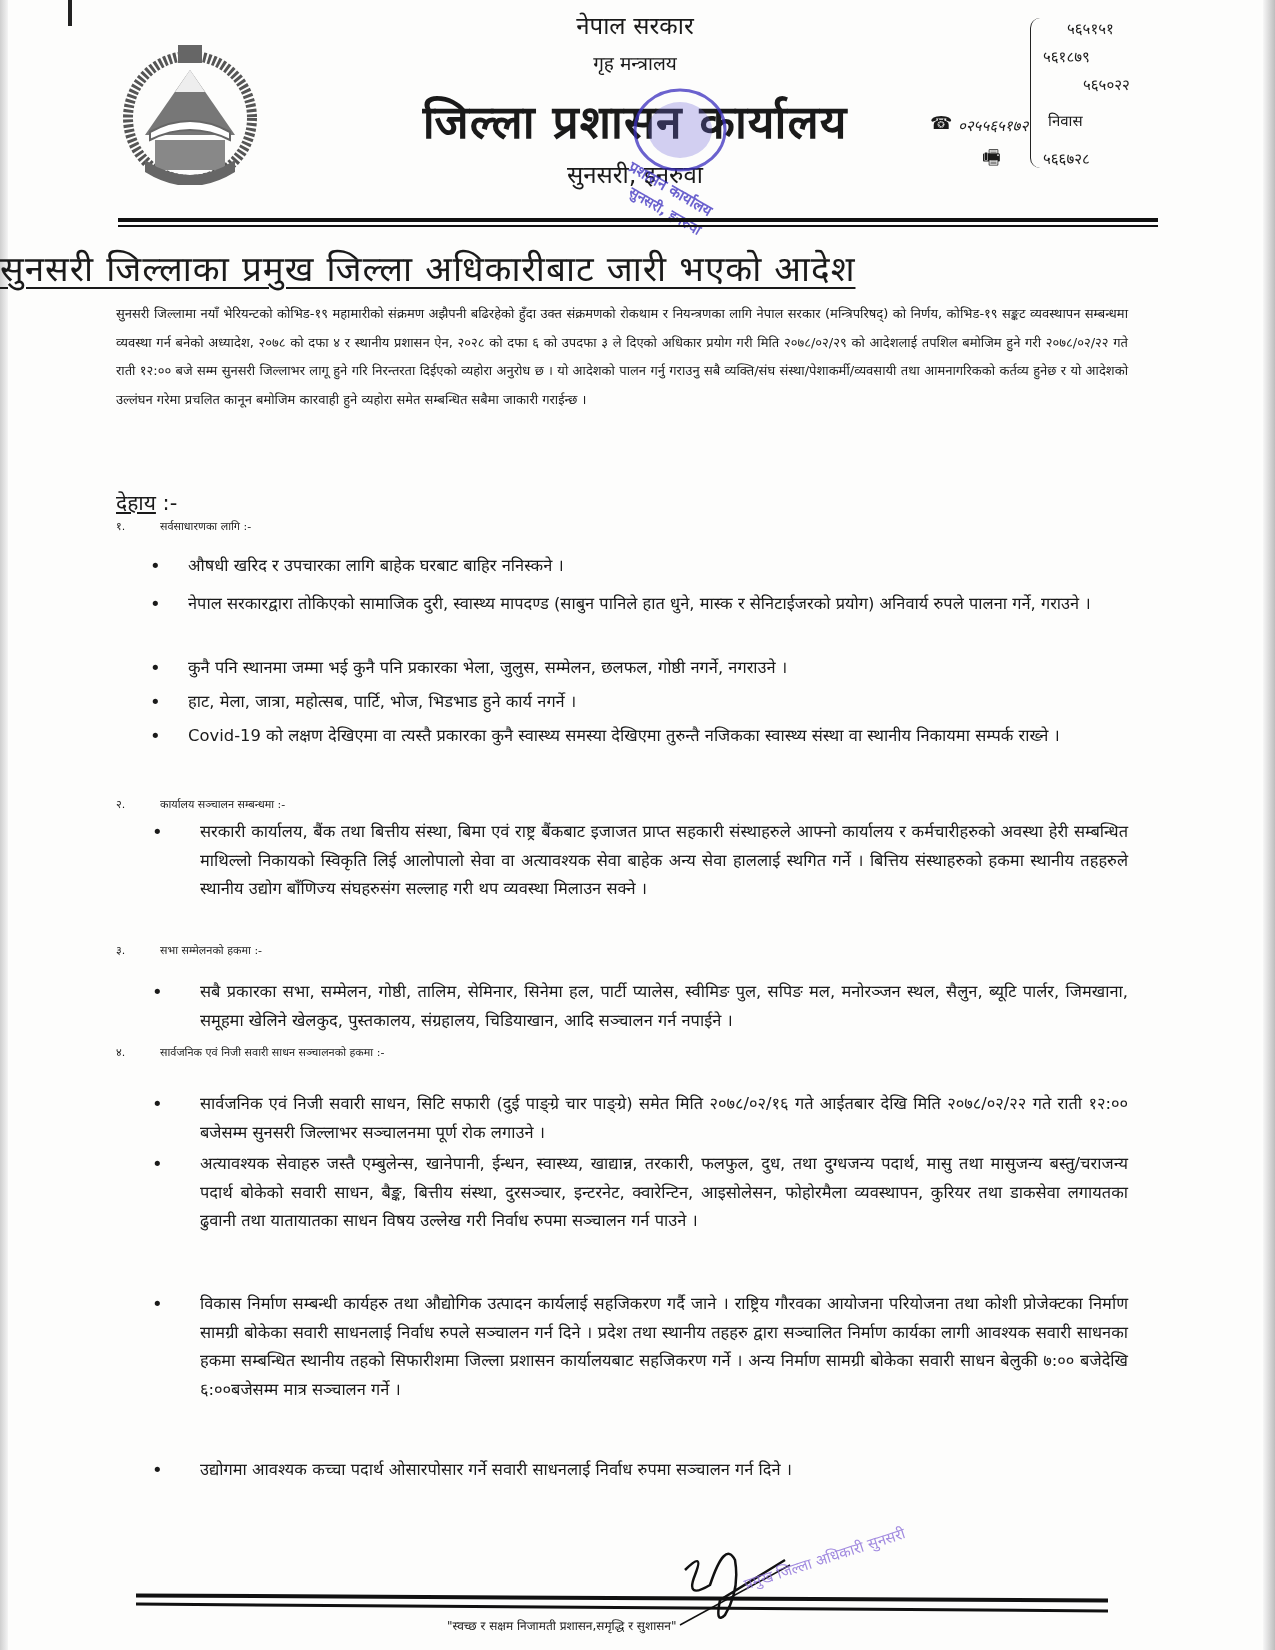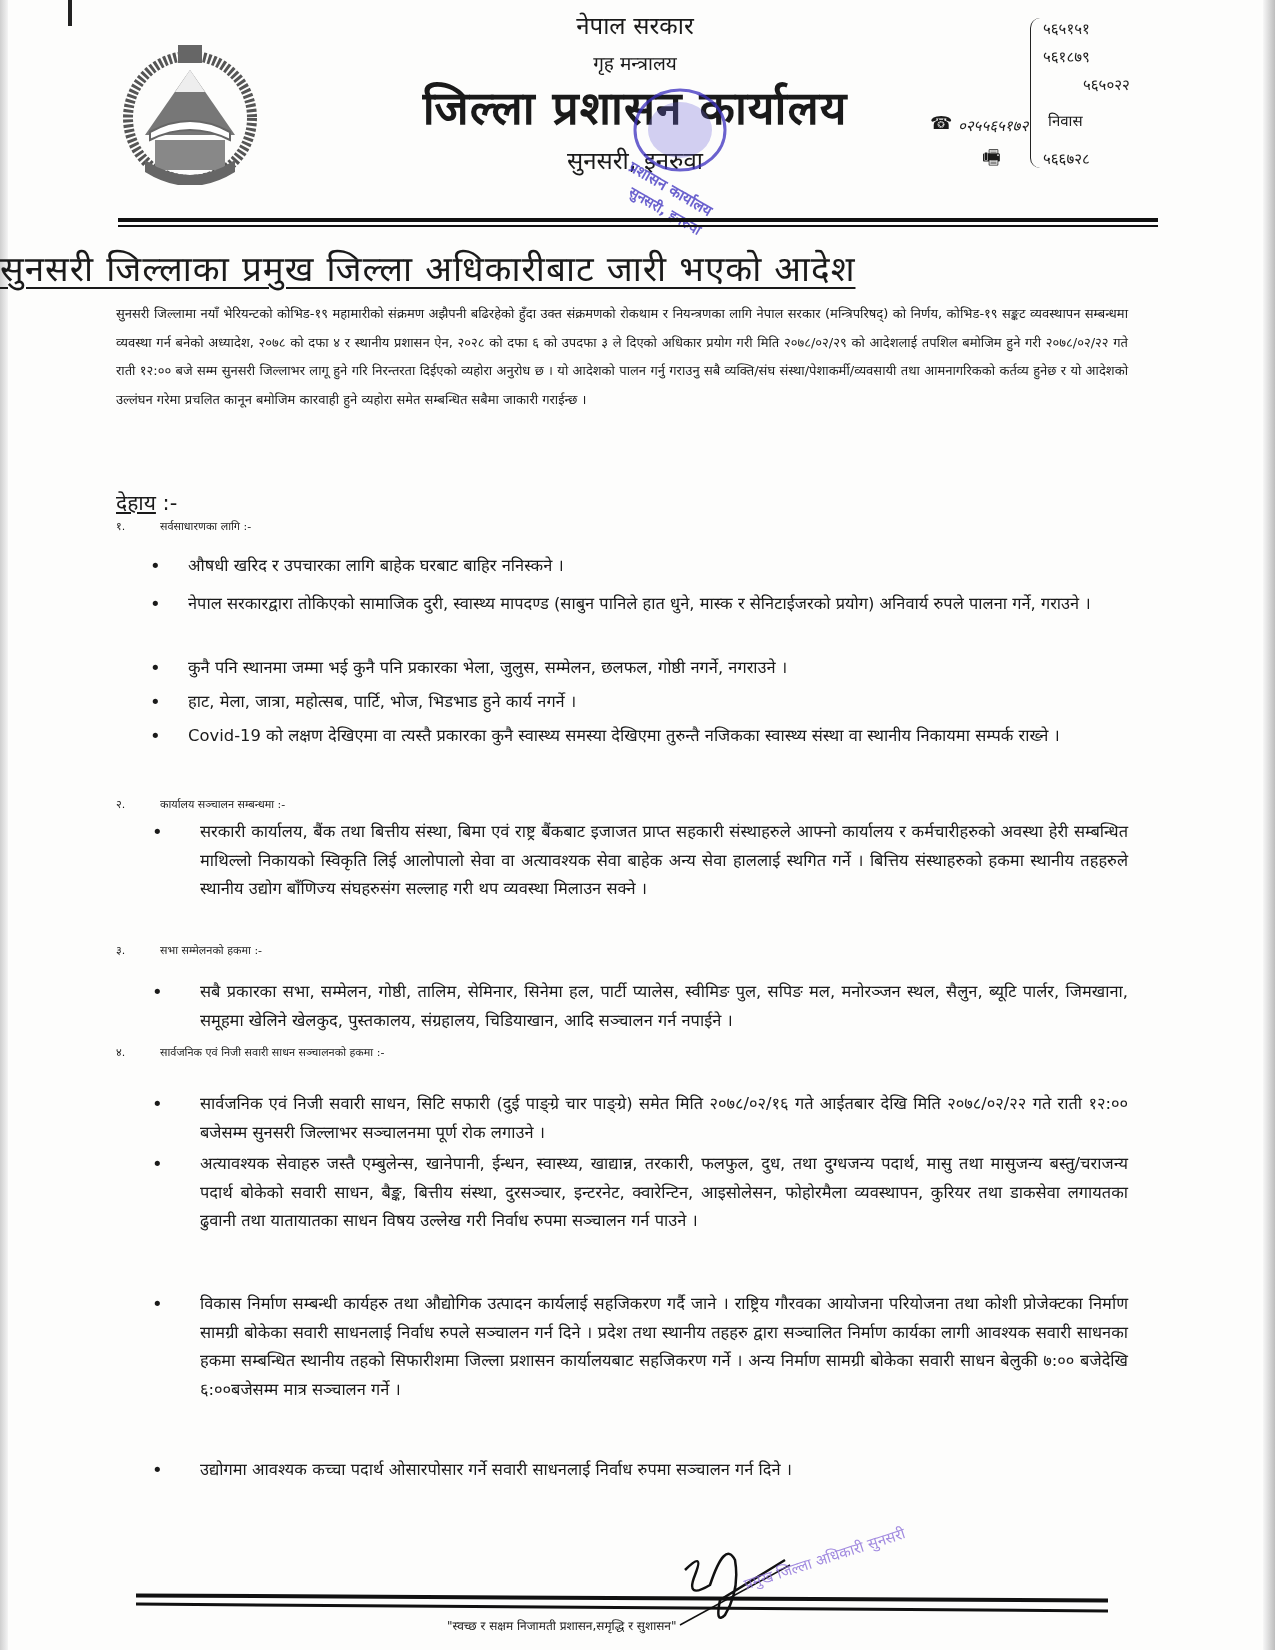--- a/index.html
+++ b/index.html
@@ -9,21 +9,21 @@
   }
   .edge-left { position:absolute; left:0; top:0; width:8px; height:1650px; background:linear-gradient(90deg,#cfcfcf,#f4f4f4); }
   .edge-right { position:absolute; right:0; top:0; width:12px; height:1650px; background:linear-gradient(90deg,#f7f7f7,#bdbdbd); }
   .edge-mark { position:absolute; left:68px; top:0; width:4px; height:26px; background:#222; }
 
   .emblem { position:absolute; left:120px; top:40px; width:140px; height:145px; }
 
   .hdr-center { position:absolute; left:330px; top:8px; width:610px; text-align:center; }
   .gov { font-size:24px; line-height:36px; }
   .ministry { font-size:19px; line-height:30px; margin-top:4px; }
-  .office { font-size:46px; font-weight:bold; line-height:60px; margin-top:0px; letter-spacing:1px; }
+  .office { font-size:46px; font-weight:bold; line-height:60px; margin-top:14px; letter-spacing:1px; }
   .district { font-size:24px; line-height:34px; margin-top:6px; }
 
   .stamp { position:absolute; left:585px; top:70px; width:150px; height:170px; opacity:0.75; }
 
   .contact { position:absolute; left:930px; top:10px; width:260px; height:160px; font-size:15px; }
   .phone-icon { position:absolute; left:0; top:102px; font-size:18px; }
   .phone-main { position:absolute; left:28px; top:105px;font-style:italic; }
   .fax-icon { position:absolute; left:52px; top:133px; font-size:20px; }
   .brace { position:absolute; left:100px; top:8px; width:12px; height:150px; border-left:1.5px solid #222; border-radius:10px 0 0 10px; }
   .num { position:absolute; left:113px; }
@@ -80,21 +80,21 @@
   <ellipse cx="95" cy="60" rx="32" ry="28" fill="#6c63d8" opacity="0.4"></ellipse>
   <text x="40" y="110" fill="#3b2fbf" font-size="15" font-weight="bold" transform="rotate(30 60 110)" font-family="DejaVu Sans, sans-serif">प्रशासन कार्यालय</text>
   <text x="40" y="135" fill="#3b2fbf" font-size="14" font-weight="bold" transform="rotate(30 60 135)" font-family="DejaVu Sans, sans-serif">सुनसरी, इनरुवा</text>
 </svg>
 
 <div class="contact">
   <span class="phone-icon">☎</span>
   <span class="phone-main">०२५५६५१७२</span>
   <span class="fax-icon">🖷</span>
   <div class="brace"></div>
-  <span class="num" style="top:8px;">५६५१५१</span>
+  <span class="num" style="top:8px;margin-left:24px;">५६५१५१</span>
   <span class="num" style="top:36px;">५६१८७९</span>
   <span class="num" style="top:64px;margin-left:40px;">५६५०२२</span>
   <span class="num" style="top:100px;left:118px;">निवास</span>
   <span class="num" style="top:138px;">५६६७२८</span>
 </div>
 
 <div class="rule-top1"></div>
 <div class="rule-top2"></div>
 
 <div class="title">

